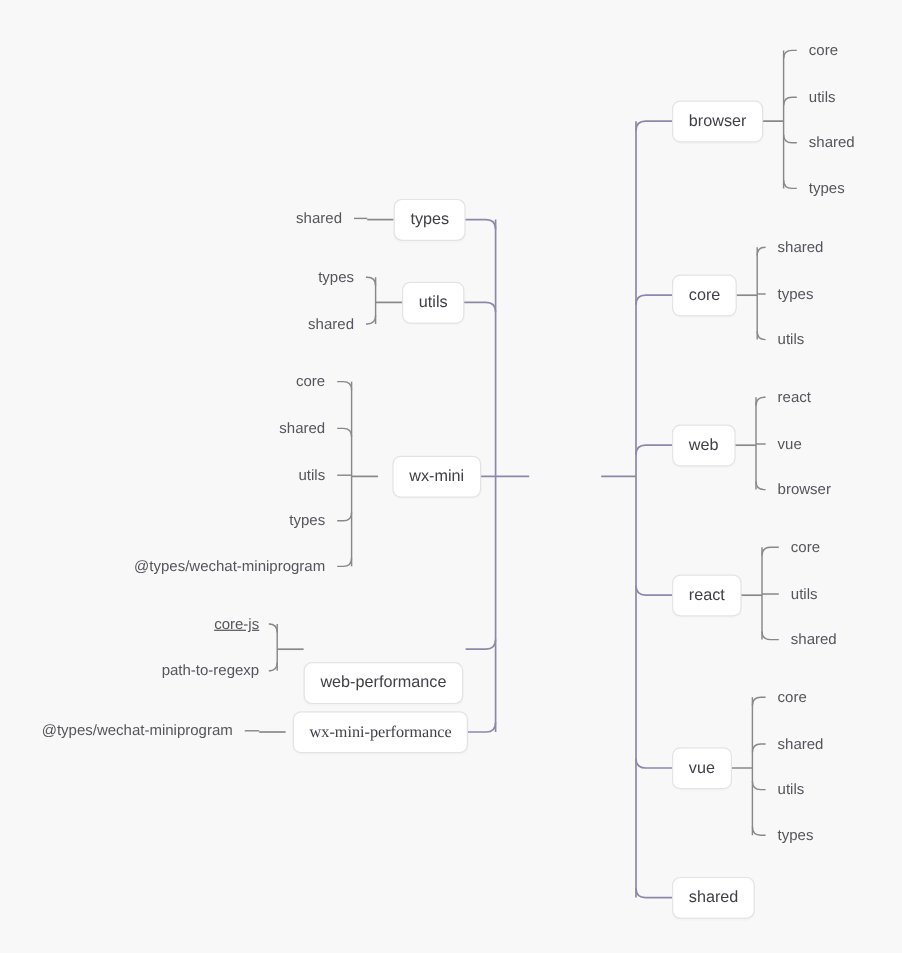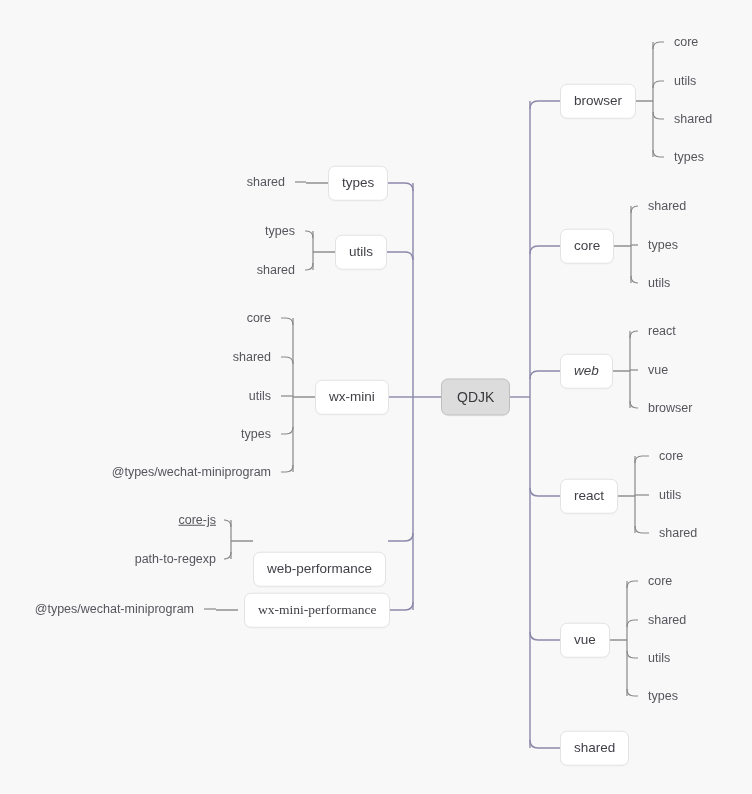--- a/index.html
+++ b/index.html
@@ -114,50 +114,49 @@
       <path d="M 293 465 Q 293 472 286 472 H 281" fill="none" stroke="#888888" stroke-width="1.2" stroke-linecap="butt"></path>
       <path d="M 413 533 Q 413 541 405 541 H 388" fill="none" stroke="#8b88aa" stroke-width="1.4" stroke-linecap="butt"></path>
       <path d="M 253 541 H 231" fill="none" stroke="#888888" stroke-width="1.4" stroke-linecap="butt"></path>
       <path d="M 231 520 V 559" fill="none" stroke="#888888" stroke-width="1.2" stroke-linecap="butt"></path>
       <path d="M 231 527 Q 231 520 224 520 H 226" fill="none" stroke="#888888" stroke-width="1.2" stroke-linecap="butt"></path>
       <path d="M 231 552 Q 231 559 224 559 H 226" fill="none" stroke="#888888" stroke-width="1.2" stroke-linecap="butt"></path>
       <path d="M 413 602 Q 413 610 405 610 H 383" fill="none" stroke="#8b88aa" stroke-width="1.4" stroke-linecap="butt"></path>
       <path d="M 238 610 H 216" fill="none" stroke="#888888" stroke-width="1.4" stroke-linecap="butt"></path>
       <path d="M 216 609 H 204" fill="none" stroke="#888888" stroke-width="1.2" stroke-linecap="butt"></path>
     </svg>
-<div class="node root" style="left: 441px; top: 397px;">QDJK</div>
     <div class="node" style="left: 560px; top: 101px;">browser</div>
     <div class="leaf right" style="top: 42px; left: 674px;">core</div>
     <div class="leaf right" style="top: 81px; left: 674px;">utils</div>
     <div class="leaf right" style="top: 119px; left: 674px;">shared</div>
     <div class="leaf right" style="top: 157px; left: 674px;">types</div>
     <div class="node" style="left: 560px; top: 246px;">core</div>
     <div class="leaf right" style="top: 206px; left: 648px;">shared</div>
     <div class="leaf right" style="top: 245px; left: 648px;">types</div>
     <div class="leaf right" style="top: 283px; left: 648px;">utils</div>
-    <div class="node" style="left: 560px; top: 371px; font-style: italic;">web</div>
+    <div class="node" style="left: 560px; top: 371px;">web</div>
     <div class="leaf right" style="top: 331px; left: 648px;">react</div>
     <div class="leaf right" style="top: 370px; left: 648px;">vue</div>
     <div class="leaf right" style="top: 408px; left: 648px;">browser</div>
     <div class="node" style="left: 560px; top: 496px;">react</div>
     <div class="leaf right" style="top: 456px; left: 659px;">core</div>
     <div class="leaf right" style="top: 495px; left: 659px;">utils</div>
     <div class="leaf right" style="top: 533px; left: 659px;">shared</div>
     <div class="node" style="left: 560px; top: 640px;">vue</div>
     <div class="leaf right" style="top: 581px; left: 648px;">core</div>
     <div class="leaf right" style="top: 620px; left: 648px;">shared</div>
     <div class="leaf right" style="top: 658px; left: 648px;">utils</div>
     <div class="leaf right" style="top: 696px; left: 648px;">types</div>
     <div class="node" style="left: 560px; top: 748px;">shared</div>
     <div class="node" style="left: 328px; top: 183px;">types</div>
     <div class="leaf left" style="top: 182px; right: 467px;">shared</div>
     <div class="node" style="left: 335px; top: 252px;">utils</div>
     <div class="leaf left" style="top: 231px; right: 457px;">types</div>
     <div class="leaf left" style="top: 270px; right: 457px;">shared</div>
-    <div class="node" style="left: 315px; top: 397px;">wx-mini</div>
+    <div class="node" style="left: 327px; top: 397px;">wx-mini</div>
     <div class="leaf left" style="top: 318px; right: 481px;">core</div>
     <div class="leaf left" style="top: 357px; right: 481px;">shared</div>
     <div class="leaf left" style="top: 396px; right: 481px;">utils</div>
     <div class="leaf left" style="top: 434px; right: 481px;">types</div>
     <div class="leaf left" style="top: 472px; right: 481px;">@types/wechat-miniprogram</div>
     <div class="node" style="left: 253px; top: 541px; margin-top: 28px;">web-performance</div>
     <div class="leaf left" style="top: 520px; right: 536px; text-decoration: underline;">core-js</div>
     <div class="leaf left" style="top: 559px; right: 536px; padding-left: 40px;">path-to-regexp</div>
     <div class="node" style="left: 244px; top: 610px; font-family: Liberation Serif, serif;">wx-mini-performance</div>
     <div class="leaf left" style="top: 609px; right: 558px;">@types/wechat-miniprogram</div>

